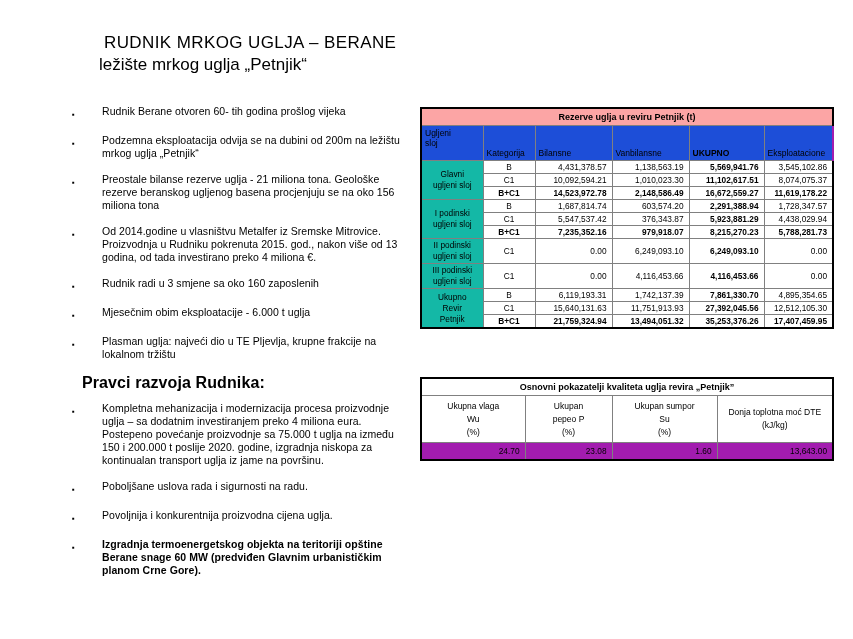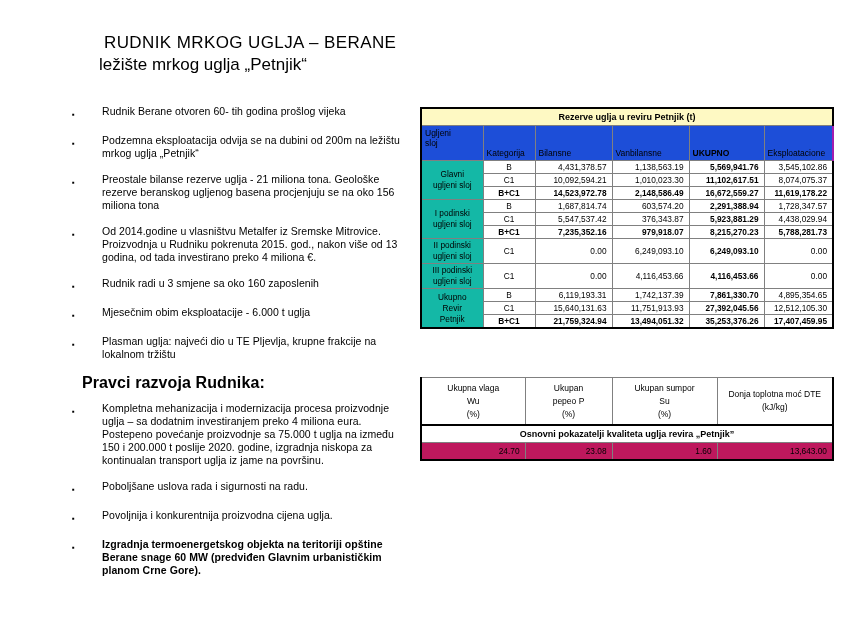--- a/index.html
+++ b/index.html
@@ -98,21 +98,21 @@
 
   #reserves-table {
     left: 420px;
     top: 107px;
     width: 412px;
   }
   #reserves-table .tbl-title {
     text-align: center;
     font-weight: bold;
     font-size: 9px;
-    background: #fef9c3;
+    background: #fca5a5;
     height: 14px;
     border-top: 2px solid #000;
     border-left: 2px solid #000;
     border-right: 2px solid #000;
   }
   #reserves-table .col-head {
     background: #1d4ed8;
     height: 30px;
     font-size: 8.5px;
     vertical-align: bottom;
@@ -165,21 +165,21 @@
     text-align: center;
     font-size: 8.5px;
     height: 44px;
     line-height: 13px;
     vertical-align: middle;
     background: #ffffff;
   }
   #quality-table .q-head.first { border-left: 2px solid #000; }
   #quality-table .q-head.last { border-right: 2px solid #000; }
   #quality-table .q-val {
-    background: #be185d;
+    background: #a21caf;
     text-align: right;
     padding-right: 5px;
     height: 14px;
     font-size: 8.3px;
     border-bottom: 2px solid #000;
   }
   #quality-table .q-val.first { border-left: 2px solid #000; }
   #quality-table .q-val.last { border-right: 2px solid #000; }
 </style>
 </head>
@@ -369,20 +369,23 @@
 
 <table id="quality-table" class="xl-table">
   <colgroup>
     <col style="width:104px">
     <col style="width:87px">
     <col style="width:105px">
     <col style="width:116px">
   </colgroup>
   <tbody id="quality-body">
       <tr>
+        <td class="tbl-title" colspan="4">Osnovni pokazatelji kvaliteta uglja revira „Petnjik”</td>
+      </tr>
+      <tr>
         <td class="q-head first">
           <div>Ukupna vlaga</div>
           <div>Wu</div>
           <div>(%)</div>
         </td>
         <td class="q-head">
           <div>Ukupan</div>
           <div>pepeo P</div>
           <div>(%)</div>
         </td>
@@ -390,22 +393,19 @@
           <div>Ukupan sumpor</div>
           <div>Su</div>
           <div>(%)</div>
         </td>
         <td class="q-head last">
           <div>Donja toplotna moć DTE</div>
           <div>(kJ/kg)</div>
         </td>
       </tr>
       <tr>
-        <td class="tbl-title" colspan="4">Osnovni pokazatelji kvaliteta uglja revira „Petnjik”</td>
-      </tr>
-      <tr>
         <td class="q-val first">24.70</td>
         <td class="q-val">23.08</td>
         <td class="q-val">1.60</td>
         <td class="q-val last">13,643.00</td>
       </tr>
     </tbody>
 </table>
 
 </body></html>

